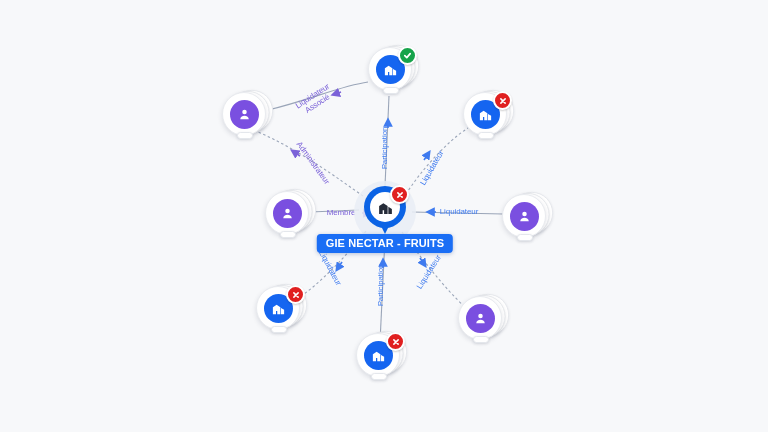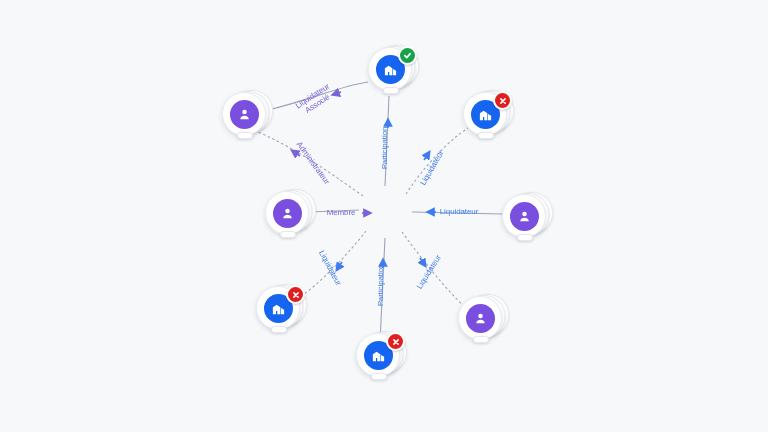--- a/index.html
+++ b/index.html
@@ -304,14 +304,33 @@
           <div class="badge closed">
             <svg width="8" height="8" viewBox="0 0 10 10" stroke="#ffffff" stroke-width="1.9" stroke-linecap="round">
               <path d="M2.3,2.3 L7.7,7.7 M7.7,2.3 L2.3,7.7"></path>
             </svg>
           </div>
         </div>
         <div class="nlabel" style="top:40px"></div>
       </div>
     </div>
 
+  <div class="pin-wrap" id="center-node" style="left: 385px; top: 212px;">
+    <div class="halo"></div>
+    <div class="pin">
+      <div class="pin-tip"></div>
+      <div class="pin-body">
+        <div class="pin-inner">
+          <svg width="17" height="17" viewBox="0 0 24 24" fill="#252b38">
+            <path d="M3 21V10l6-4 6 4v11h-5v-5H8v5H3zm13 0V11l5 3v7h-5z"></path>
+          </svg>
+        </div>
+      </div>
+      <div class="badge closed">
+        <svg width="8" height="8" viewBox="0 0 10 10" stroke="#ffffff" stroke-width="1.9" stroke-linecap="round">
+          <path d="M2.3,2.3 L7.7,7.7 M7.7,2.3 L2.3,7.7"></path>
+        </svg>
+      </div>
+    </div>
+    <div class="pin-label">GIE NECTAR - FRUITS</div>
+  </div>
 
 </div>
 
 </body></html>

